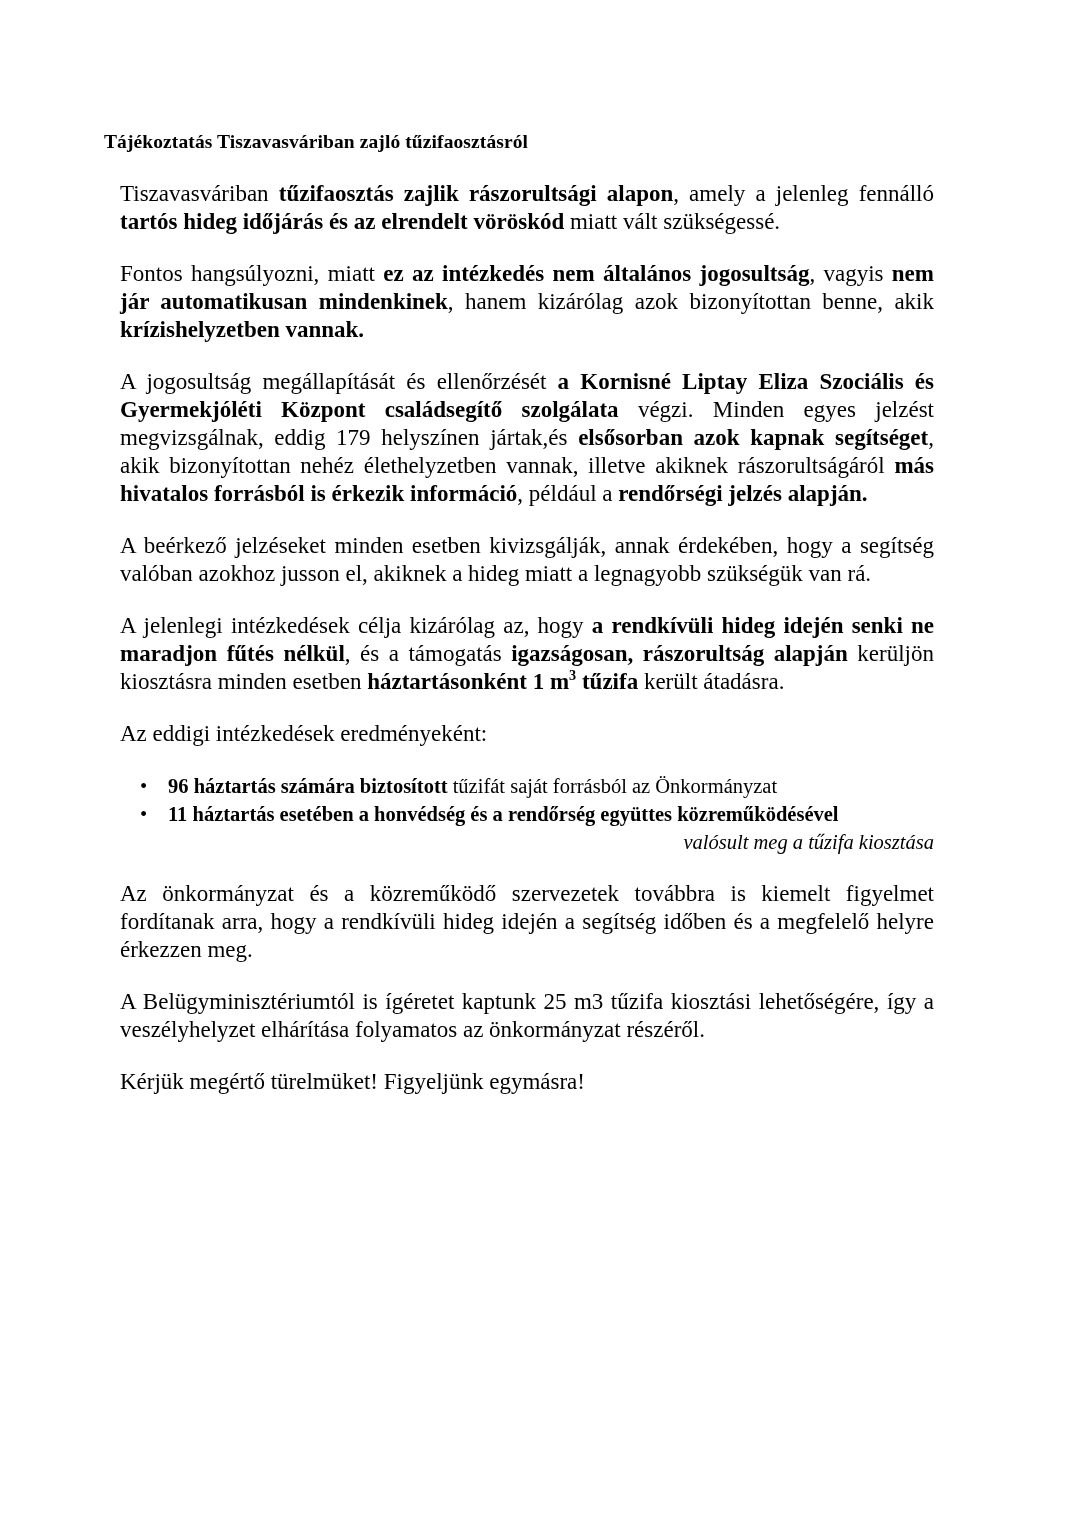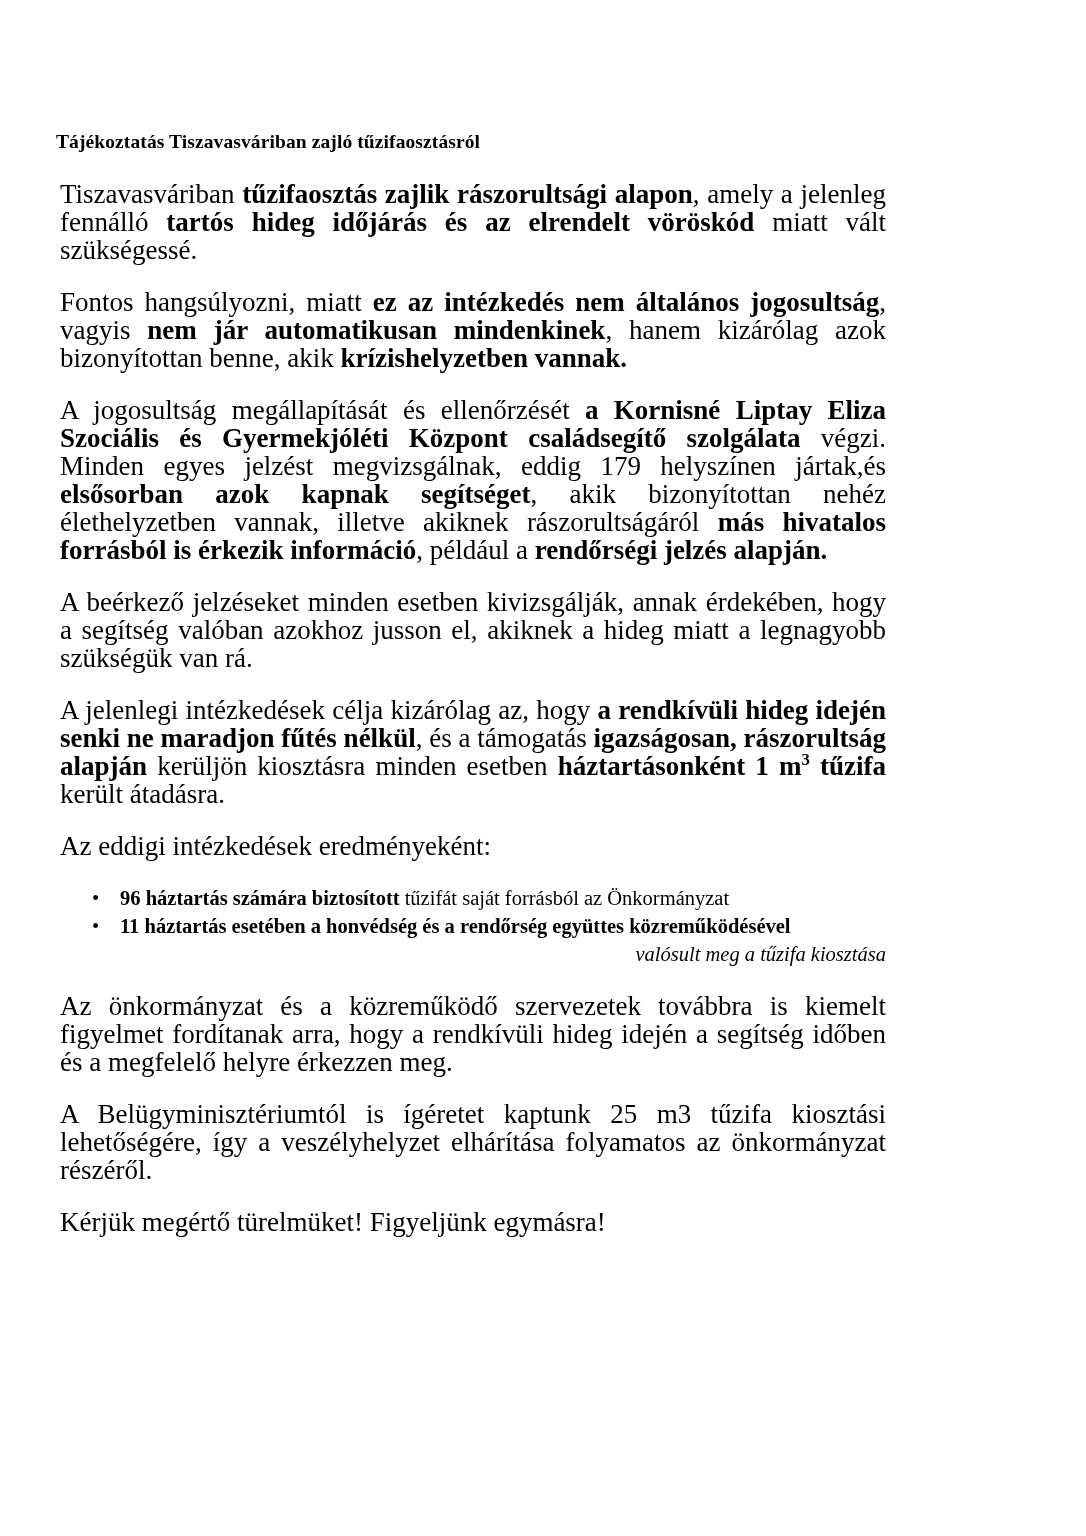--- a/index.html
+++ b/index.html
@@ -13,38 +13,38 @@
     height: 1536px;
     font-family: "Liberation Serif", "DejaVu Serif", serif;
     color: #000000;
     -webkit-font-smoothing: antialiased;
   }
   .page {
     position: relative;
     width: 1086px;
     height: 1536px;
     box-sizing: border-box;
-    padding: 128px 128px 0 56px;
+    padding: 128px 128px 0 104px;
     background: #ffffff;
   }
   .doc-body {
     width: 830px;
   }
   h1.doc-title {
     font-size: 19.5px;
     font-weight: bold;
     line-height: 28px;
     margin: 0 0 24px 0;
     text-align: left;
     letter-spacing: 0.1px;
   }
   p.para {
-    font-size: 27px;
+    font-size: 23px;
     line-height: 28px;
-    margin: 0 0 24px 4px;
+    margin: 0 0 24px 16px;
     text-align: justify;
     text-justify: inter-word;
     hyphens: none;
   }
   p.para:last-child {
     margin-bottom: 0;
   }
   .b {
     font-weight: bold;
   }

